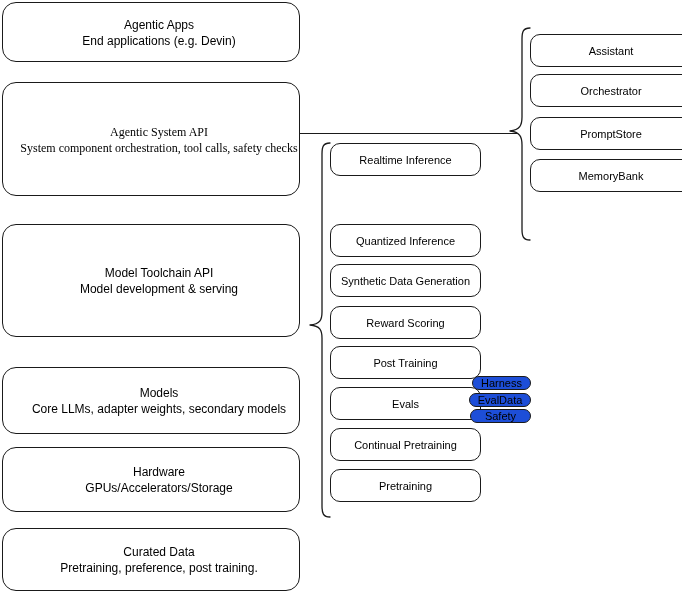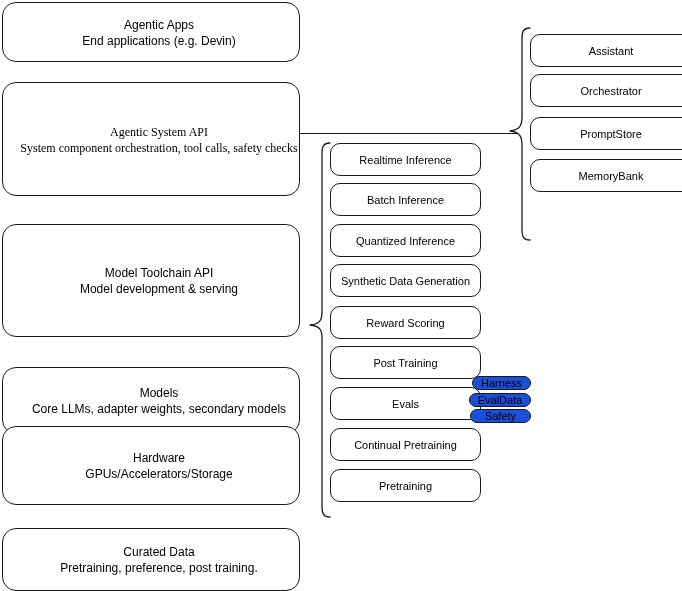--- a/index.html
+++ b/index.html
@@ -132,21 +132,21 @@
   <div class="box left-box" style="top:224px;height:113px;">
     <div class="title">Model Toolchain API</div>
     <div class="subtitle">Model development &amp; serving</div>
   </div>
 
   <div class="box left-box" style="top:367px;height:67px;">
     <div class="title">Models</div>
     <div class="subtitle">Core LLMs, adapter weights, secondary models</div>
   </div>
 
-  <div class="box left-box" style="top:426px;height:79px;">
+  <div class="box left-box" style="top:447px;height:65px;">
     <div class="title">Hardware</div>
     <div class="subtitle">GPUs/Accelerators/Storage</div>
   </div>
 
   <div class="box left-box" style="top:528px;height:63px;">
     <div class="title">Curated Data</div>
     <div class="subtitle">Pretraining, preference, post training.</div>
   </div>
 
   <div class="hline" style="left:300px;width:217px;top:133px;"></div>
@@ -157,23 +157,20 @@
              L 16 172
              C 16 180, 14 184, 4 185
              C 14 186, 16 190, 16 198
              L 16 366
              C 16 373, 17 377, 24 377"></path>
   </svg>
 
   <div class="box mid-box" style="top:143px;">
     <div class="title">Realtime Inference</div>
   </div>
-  <div class="box mid-box" style="top:183px;">
-    <div class="title">Batch Inference</div>
-  </div>
   <div class="box mid-box" style="top:224px;">
     <div class="title">Quantized Inference</div>
   </div>
   <div class="box mid-box" style="top:264px;">
     <div class="title">Synthetic Data Generation</div>
   </div>
   <div class="box mid-box" style="top:306px;">
     <div class="title">Reward Scoring</div>
   </div>
   <div class="box mid-box" style="top:346px;">

